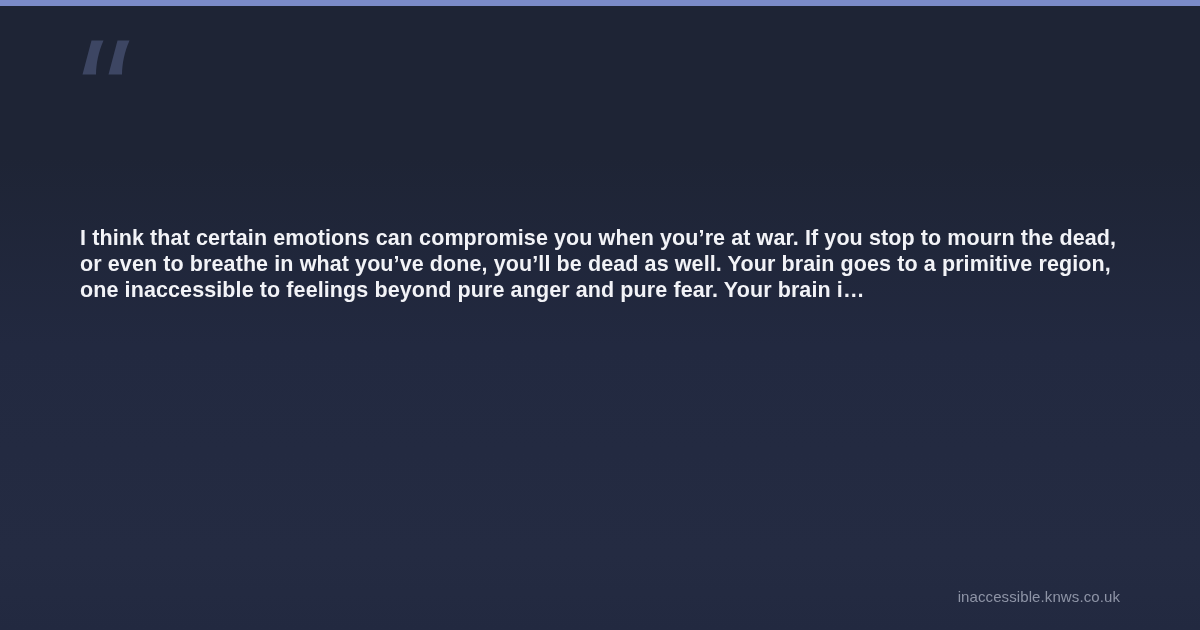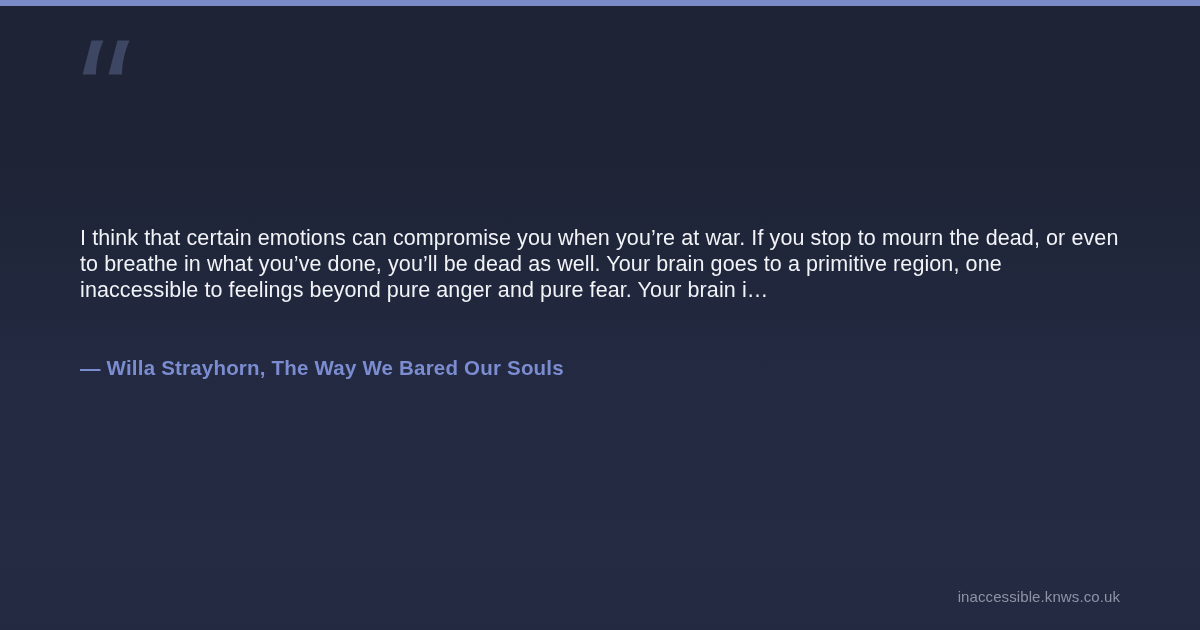--- a/index.html
+++ b/index.html
@@ -57,21 +57,21 @@
     top: 226px;
     width: 1045px;
   }
 
   .quote-text {
     margin: 0;
     font-size: 21.5px;
     line-height: 25.8px;
     letter-spacing: 0.1px;
     color: #f2f3f7;
-    font-weight: 400;
+    font-weight: 700;
     white-space: pre-wrap;
   }
 
   .attribution {
     position: absolute;
     left: 80px;
     top: 355px;
     margin: 0;
     font-size: 20.5px;
     line-height: 26px;
@@ -103,17 +103,16 @@
     <svg viewBox="0 0 60 52" xmlns="http://www.w3.org/2000/svg" aria-hidden="true">
       <path d="M2.5 42.5 L11.5 8.5 L23.5 8.5 C18.5 19.5 16.2 31.5 16.0 42.5 Z" fill="#3d4663"></path>
       <path d="M28.5 42.5 L37.5 8.5 L49.5 8.5 C44.5 19.5 42.2 31.5 42.0 42.5 Z" fill="#3d4663"></path>
     </svg>
   </div>
 
   <div class="quote-body">
     <p class="quote-text">I think that certain emotions can compromise you when you’re at war. If you stop to mourn the dead, or even to breathe in what you’ve done, you’ll be dead as well. Your brain goes to a primitive region, one inaccessible to feelings beyond pure anger and pure fear. Your brain i…</p>
   </div>
 
-  <p class="attribution">— Willa Strayhorn, The Way We Bared Our Souls</p>
 
   <p class="watermark">inaccessible.knws.co.uk</p>
 
 </div>
 
 </body></html>

